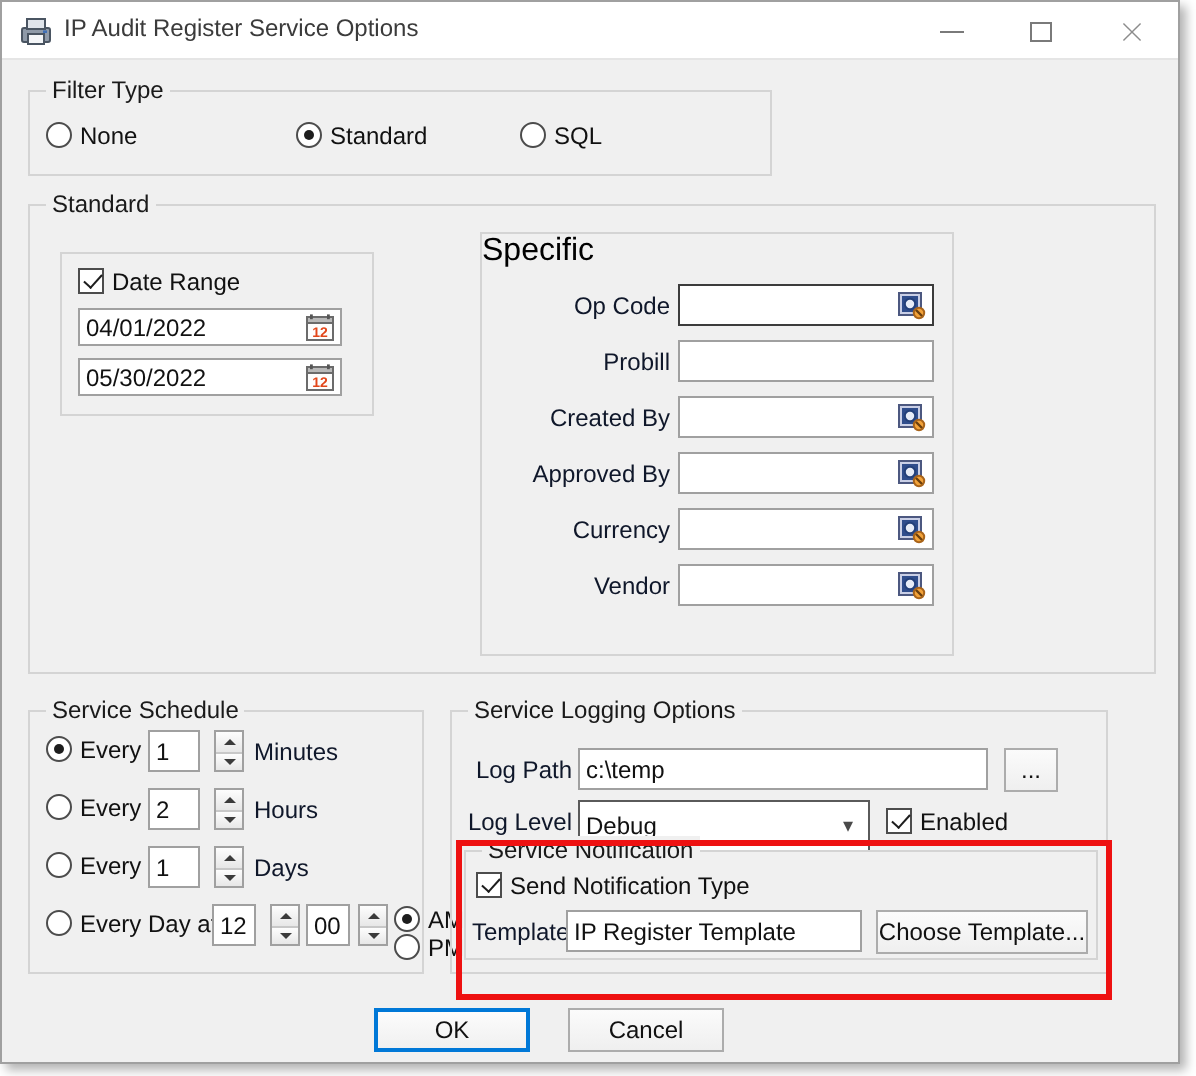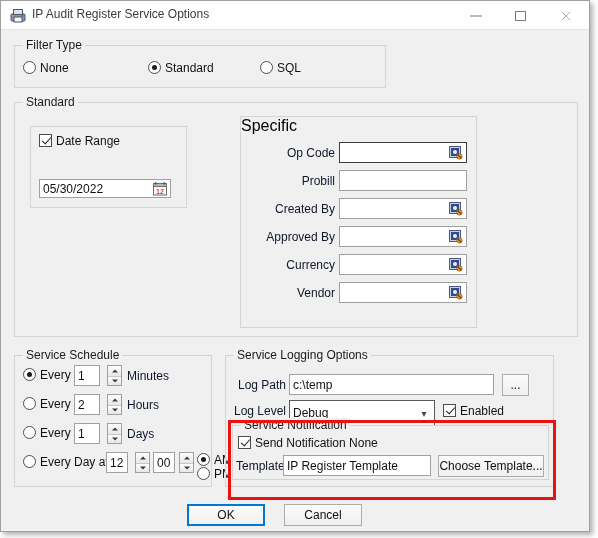--- a/index.html
+++ b/index.html
@@ -276,33 +276,45 @@
   </div>
 
   <div class="group" style="left:13px; top:101px; width:564px; height:235px;">
     <span class="glabel">Standard</span>
 
     <div class="panel" style="left:15px; top:23px; width:157px; height:82px;">
       <div class="chk on" style="left:8px; top:7px;">
         <span class="box"></span><span>Date Range</span>
       </div>
 
-
-      <div class="tb" style="left:8px; top:52px; width:132px; height:19px;">
-        <span class="val">05/30/2022</span>
+      <div class="tb" style="left:8px; top:27px; width:132px; height:19px;">
+        <span class="val">04/01/2022</span>
         <span class="fieldicon">
           <svg width="14" height="14" viewBox="0 0 14 14">
             <rect x="0.5" y="1.5" width="13" height="11.5" fill="#fdfdfd" stroke="#6b6b6b"></rect>
             <rect x="0.5" y="1.5" width="13" height="3" fill="#b9b9b9" stroke="#6b6b6b"></rect>
             <rect x="2" y="0.2" width="1.4" height="2.4" fill="#555"></rect>
             <rect x="10.5" y="0.2" width="1.4" height="2.4" fill="#555"></rect>
             <text x="7" y="11.6" font-size="7" font-family="Liberation Sans, sans-serif" fill="#e2461a" text-anchor="middle" font-weight="bold">12</text>
           </svg>
         </span>
       </div>
+
+      <div class="tb" style="left:8px; top:52px; width:132px; height:19px;">
+        <span class="val">05/30/2022</span>
+        <span class="fieldicon">
+          <svg width="14" height="14" viewBox="0 0 14 14">
+            <rect x="0.5" y="1.5" width="13" height="11.5" fill="#fdfdfd" stroke="#6b6b6b"></rect>
+            <rect x="0.5" y="1.5" width="13" height="3" fill="#b9b9b9" stroke="#6b6b6b"></rect>
+            <rect x="2" y="0.2" width="1.4" height="2.4" fill="#555"></rect>
+            <rect x="10.5" y="0.2" width="1.4" height="2.4" fill="#555"></rect>
+            <text x="7" y="11.6" font-size="7" font-family="Liberation Sans, sans-serif" fill="#e2461a" text-anchor="middle" font-weight="bold">12</text>
+          </svg>
+        </span>
+      </div>
     </div>
 
     <div class="panel" style="left:225px; top:13px; width:237px; height:212px;">
       <span class="glabel" style="top:6px; left:10px; background:#f0f0f0;">Specific</span>
 
       
       <span class="lbl right" style="left:5px; top:29px; width:89px;">Op Code</span>
       <div class="tb focus" style="left:98px; top:25px; width:128px; height:21px;">
         <span class="val"></span>
         <span class="fieldicon">
@@ -466,21 +478,21 @@
       <span class="arrow">▾</span>
     </div>
     <div class="chk on" style="left:217px; top:48px;">
       <span class="box"></span><span>Enabled</span>
     </div>
 
     <div class="group" style="left:6px; top:69px; width:317px; height:55px; background:#f0f0f0;">
       <span class="glabel">Service Notification</span>
 
       <div class="chk on" style="left:5px; top:10px;">
-        <span class="box"></span><span>Send Notification None</span>
+        <span class="box"></span><span>Send Notification Type</span>
       </div>
 
       <span class="lbl" style="left:3px; top:33px;">Template</span>
       <div class="tb" style="left:50px; top:29px; width:148px; height:21px;">
         <span class="val">IP Register Template</span>
       </div>
       <div class="btn" style="left:205px; top:29px; width:106px; height:22px;">
         <span>Choose Template...</span>
       </div>
     </div>

